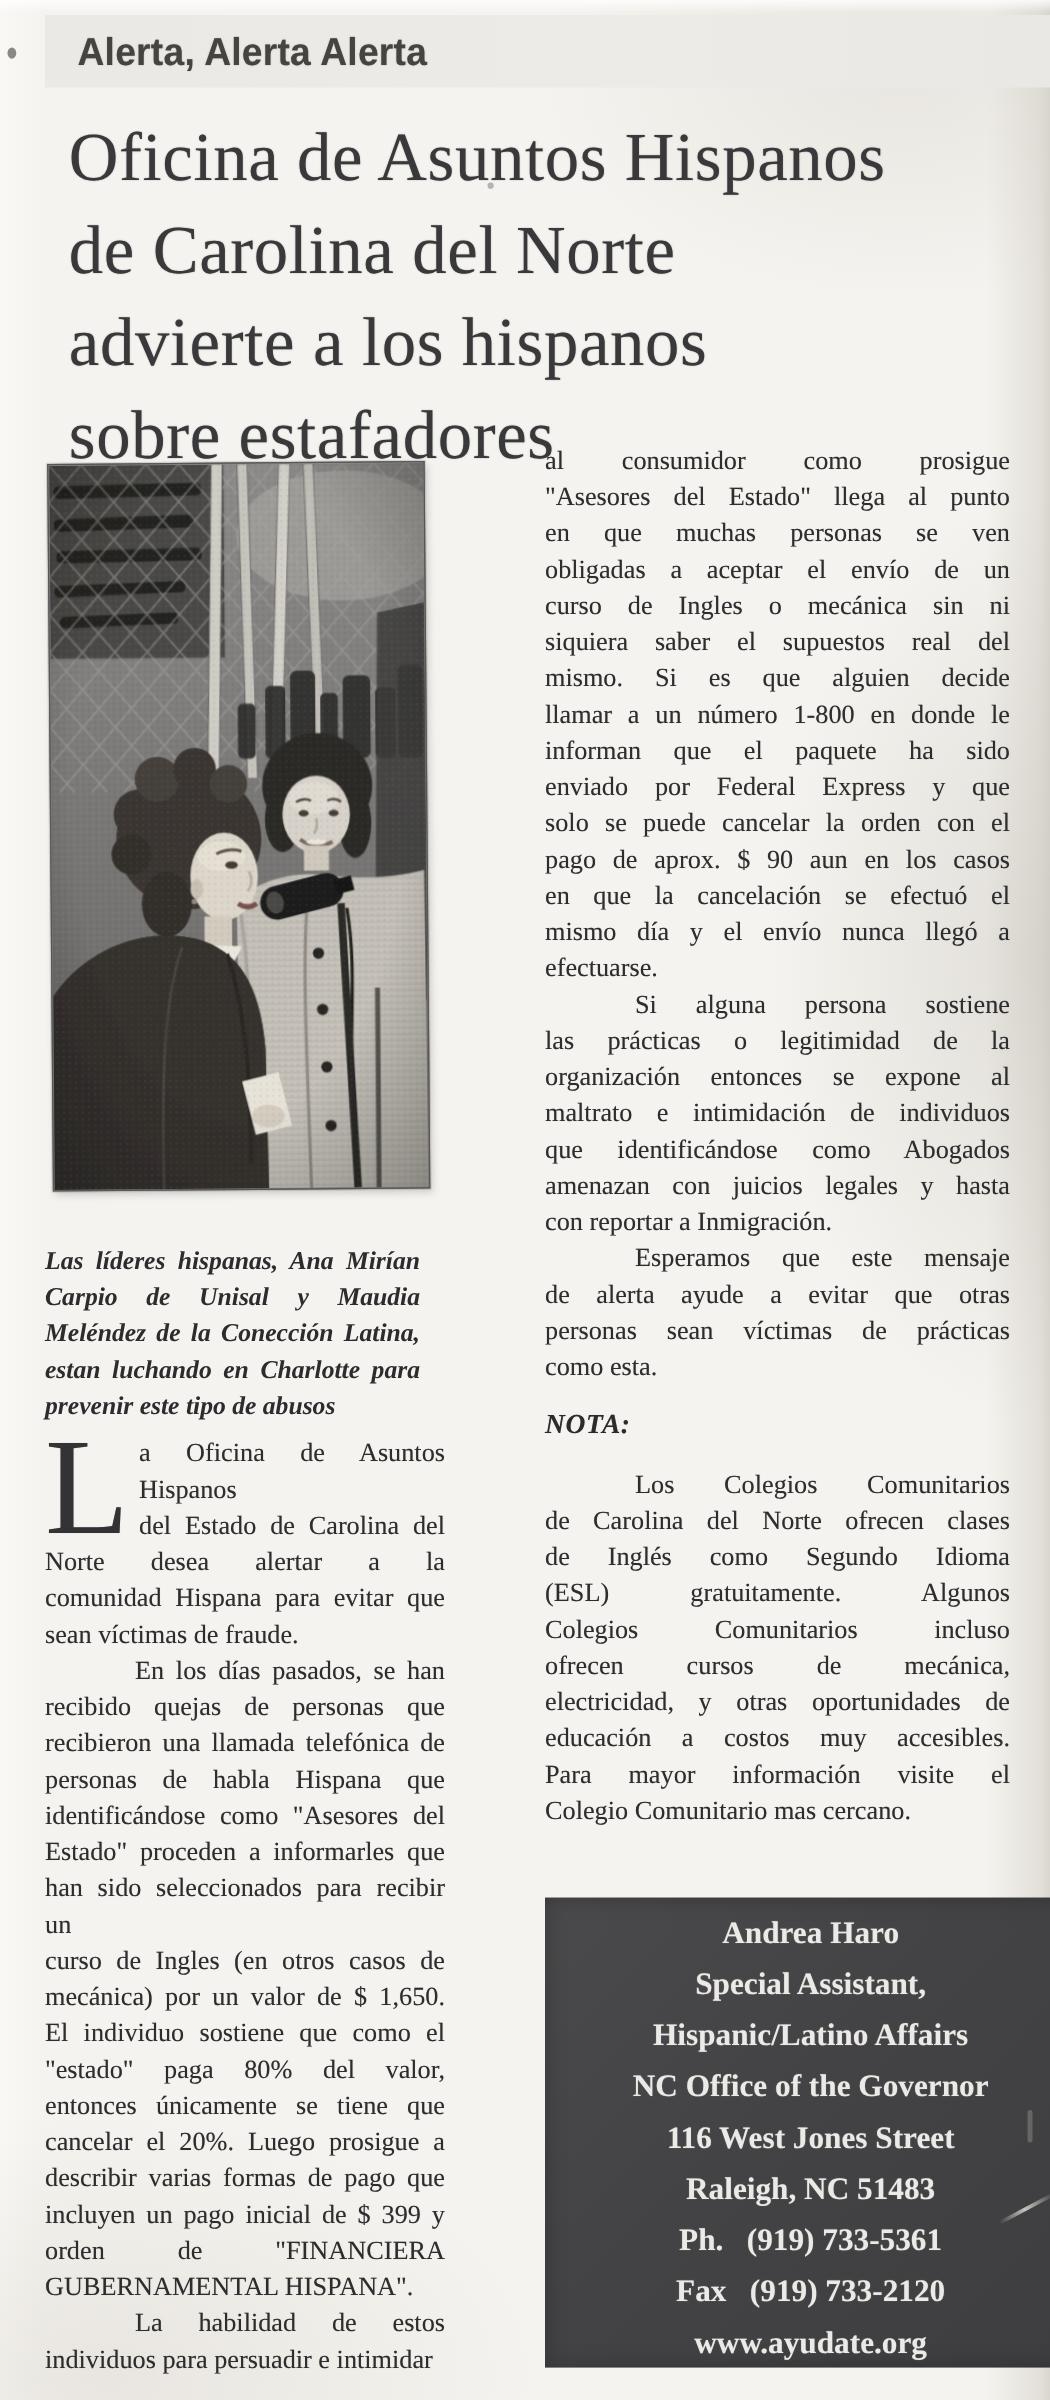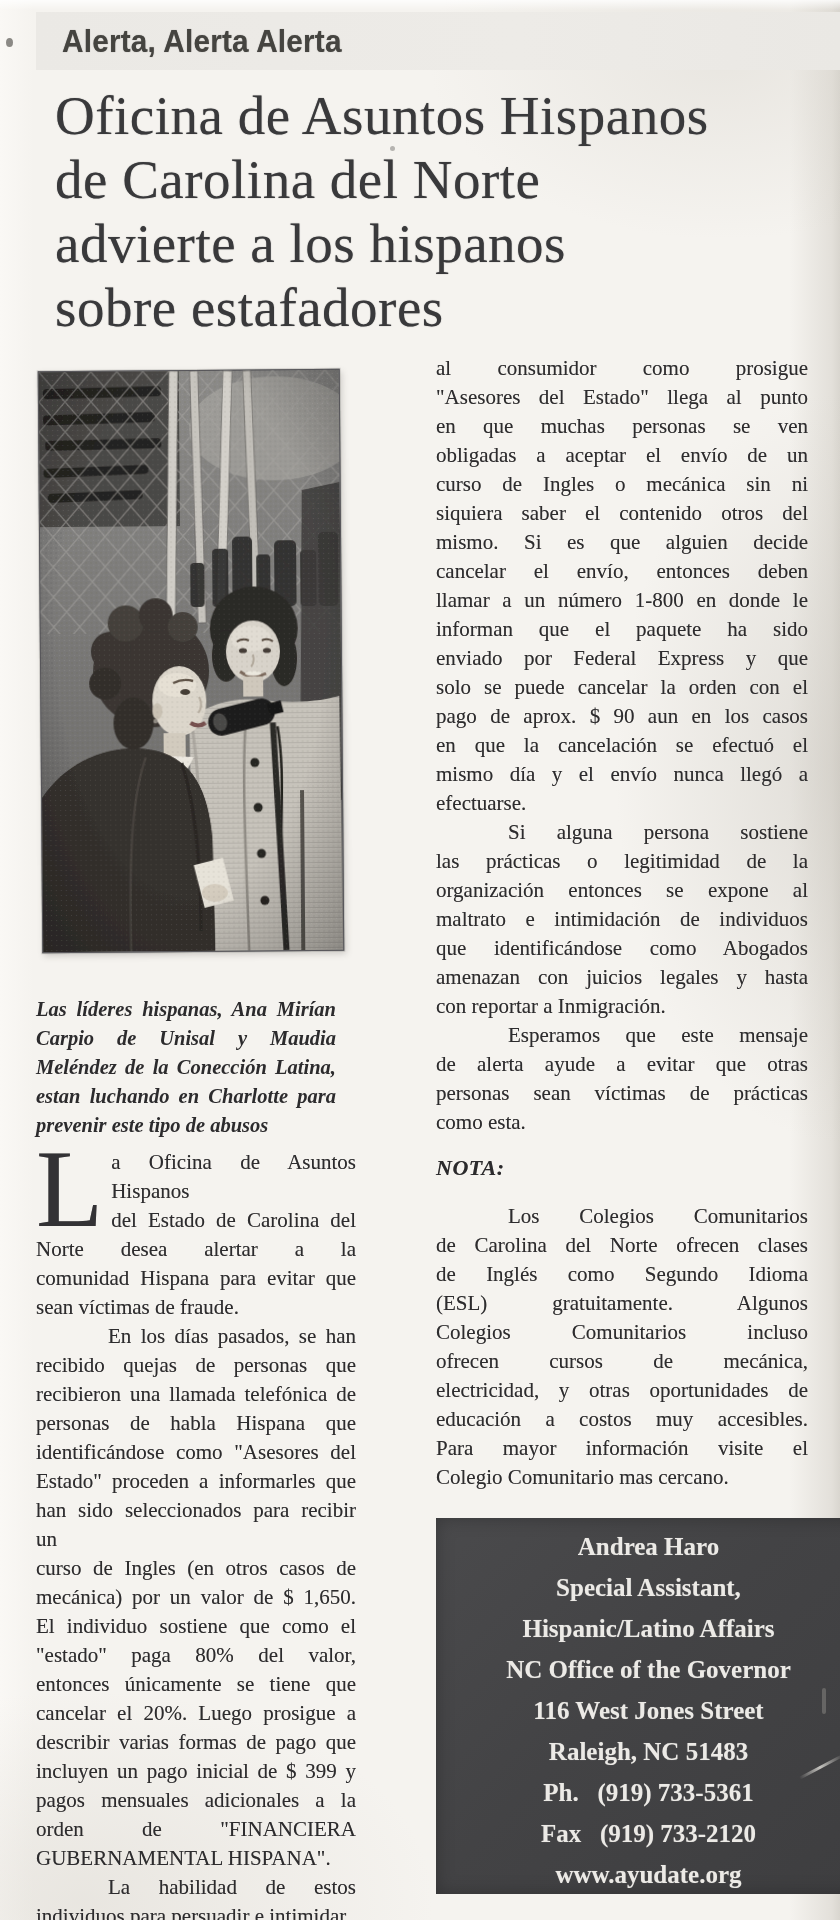--- a/index.html
+++ b/index.html
@@ -18,21 +18,21 @@
   .kicker-strip{position:absolute;left:36px;top:12px;width:804px;height:58px;
     background:linear-gradient(90deg,#ebe9e5 0%,#edebe7 60%,#eae8e4 100%);}
   .kicker{position:absolute;left:26px;top:0;height:58px;line-height:60px;
     font-family:"Liberation Sans", sans-serif;font-weight:bold;font-size:31px;
     color:#454440;letter-spacing:.2px;transform:scaleX(.96);transform-origin:left center;
     text-shadow:0 0 1px rgba(60,58,54,.5);}
 
   .headline{position:absolute;left:55px;top:84px;width:770px;
     font-size:55px;line-height:64px;color:#39393b;letter-spacing:.5px;
     text-shadow:0 0 1px rgba(45,45,48,.55);}
-  .headline .ln{text-align:left;text-align-last:left;}
+  .headline .ln{text-align:left;text-align-last:left;margin-top:10px;}
 
   .photo-wrap{position:absolute;left:40px;top:370px;width:300px;height:580px;
     transform:rotate(-.45deg);border:1px solid #57565a;box-shadow:0 0 0 1px rgba(120,118,114,.25), 2px 3px 6px rgba(90,88,84,.25);
     overflow:hidden;background:#777;}
   .photo-wrap svg{display:block;}
 
   .caption{position:absolute;left:36px;top:996px;width:300px;
     font-weight:bold;font-style:italic;font-size:20.5px;line-height:26.5px;color:#2c2b2d;}
 
   .col{position:absolute;font-size:21px;line-height:29px;color:#2d2c2e;
@@ -234,40 +234,38 @@
         <div class="ln">Estado" proceden a informarles que</div>
         <div class="ln">han sido seleccionados para recibir un</div>
         <div class="ln">curso de Ingles (en otros casos de</div>
         <div class="ln">mecánica) por un valor de $ 1,650.</div>
         <div class="ln">El individuo sostiene que como el</div>
         <div class="ln">"estado" paga 80% del valor,</div>
         <div class="ln">entonces únicamente se tiene que</div>
         <div class="ln">cancelar el 20%. Luego prosigue a</div>
         <div class="ln">describir varias formas de pago que</div>
         <div class="ln">incluyen un pago inicial de $ 399 y</div>
-        <div class="ln">pagos mensuales adicionales a la</div>
         <div class="ln">orden de "FINANCIERA</div>
         <div class="ln">GUBERNAMENTAL HISPANA".</div>
       </div>
     <div class="para ind">
         <div class="ln">La habilidad de estos</div>
         <div class="ln">individuos para persuadir e intimidar</div>
       </div>
   </div>
 
   <div class="col col-right">
     <div class="para">
         <div class="ln">al consumidor como prosigue</div>
         <div class="ln">"Asesores del Estado" llega al punto</div>
         <div class="ln">en que muchas personas se ven</div>
         <div class="ln">obligadas a aceptar el envío de un</div>
         <div class="ln">curso de Ingles o mecánica sin ni</div>
-        <div class="ln">siquiera saber el contenido otros del</div>
+        <div class="ln">siquiera saber el supuestos real del</div>
         <div class="ln">mismo. Si es que alguien decide</div>
-        <div class="ln">cancelar el envío, entonces deben</div>
         <div class="ln">llamar a un número 1-800 en donde le</div>
         <div class="ln">informan que el paquete ha sido</div>
         <div class="ln">enviado por Federal Express y que</div>
         <div class="ln">solo se puede cancelar la orden con el</div>
         <div class="ln">pago de aprox. $ 90 aun en los casos</div>
         <div class="ln">en que la cancelación se efectuó el</div>
         <div class="ln">mismo día y el envío nunca llegó a</div>
         <div class="ln">efectuarse.</div>
       </div>
     <div class="para ind">

